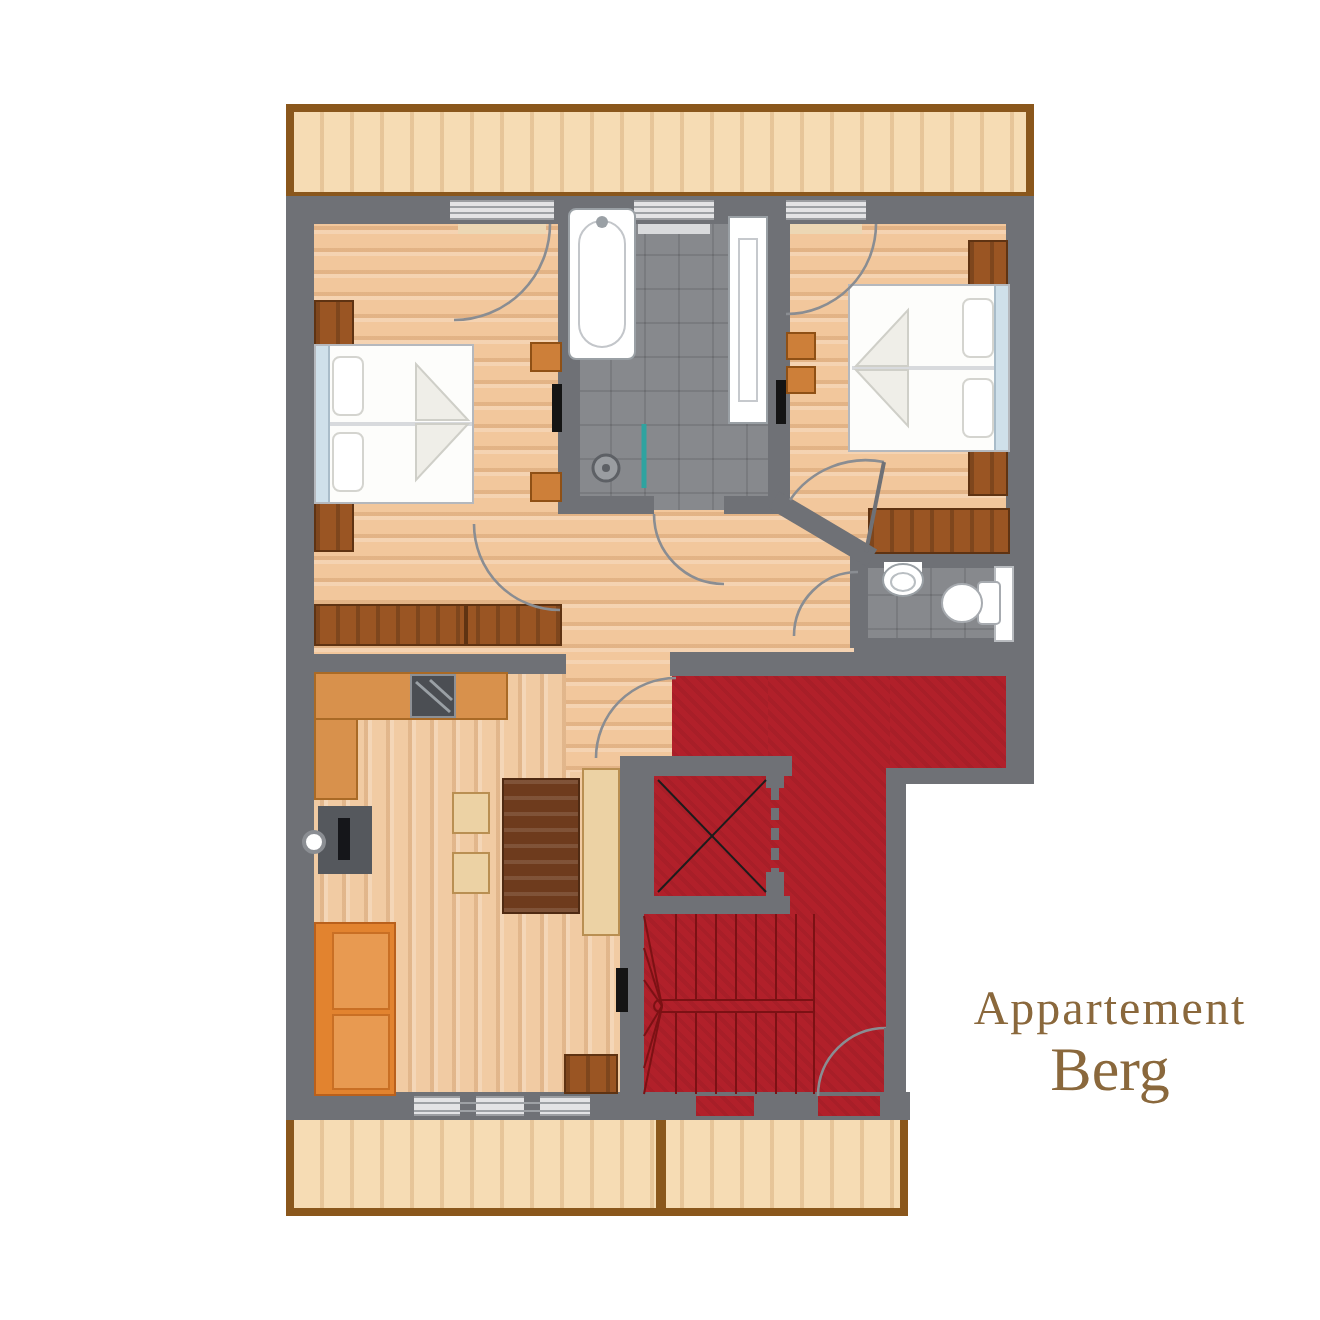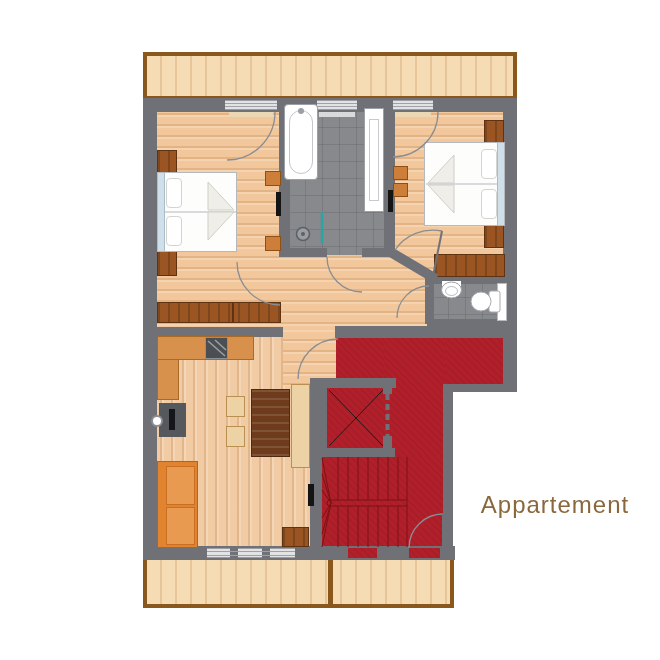--- a/index.html
+++ b/index.html
@@ -1,17 +1,17 @@
 <!DOCTYPE html>
 <html><head>
 <meta charset="utf-8">
 <style>
   html,body{margin:0;padding:0;background:#ffffff;}
   #stage{position:relative;width:660px;height:660px;background:#ffffff;overflow:hidden;
-         font-family:Liberation Sans, sans-serif;}
+         font-family:Liberation Serif, serif;}
   .abs{position:absolute;box-sizing:border-box;}
   .wall{background:#6f7176;}
   .wood-h{background-color:#f2c79c;
     background-image:repeating-linear-gradient(to bottom, rgba(255,255,255,0.22) 0 2px, rgba(0,0,0,0) 2px 9px, rgba(165,100,45,0.20) 9px 11px);}
   .wood-v{background-color:#f1cba3;
     background-image:repeating-linear-gradient(to right, rgba(255,255,255,0.22) 0 2px, rgba(0,0,0,0) 2px 9px, rgba(165,100,45,0.20) 9px 11px);}
   .balcony-wood{background-color:#f6dcb4;
     background-image:repeating-linear-gradient(to right, rgba(0,0,0,0) 0 13px, rgba(175,115,55,0.22) 13px 15px);}
   .tile{background-color:#87898d;
     background-image:repeating-linear-gradient(to right, rgba(0,0,0,0.10) 0 1px, rgba(0,0,0,0) 1px 17px),
@@ -231,15 +231,16 @@
         <line x1="317" y1="106.5" x2="357" y2="106.5"></line>
       <line x1="393" y1="103.5" x2="433" y2="103.5"></line>
         <line x1="393" y1="106.5" x2="433" y2="106.5"></line>
       <line x1="207" y1="551.5" x2="295" y2="551.5"></line>
         <line x1="207" y1="555.5" x2="295" y2="555.5"></line>
     </g>
   </svg>
 
   <div id="title">
     <div class="l1">Appartement</div>
+    <div class="l2">Berg</div>
   </div>
 
 </div>
 
 </body></html>

